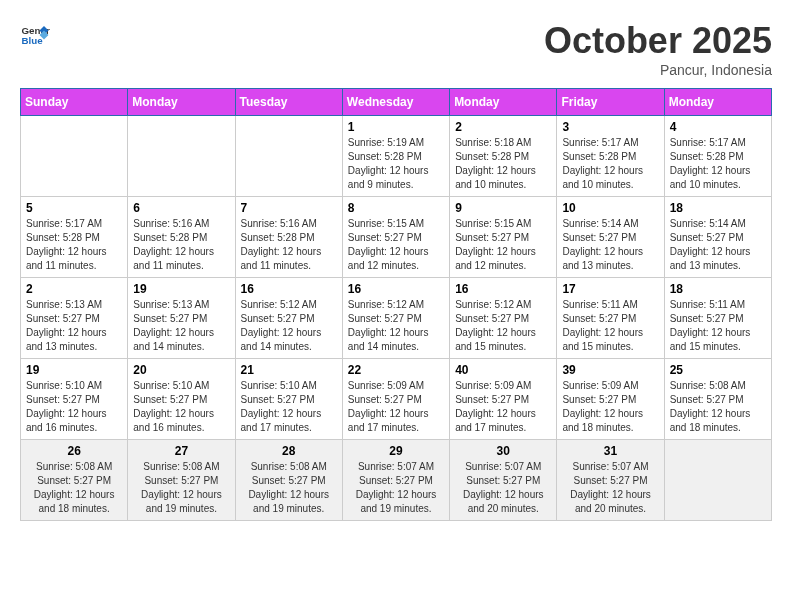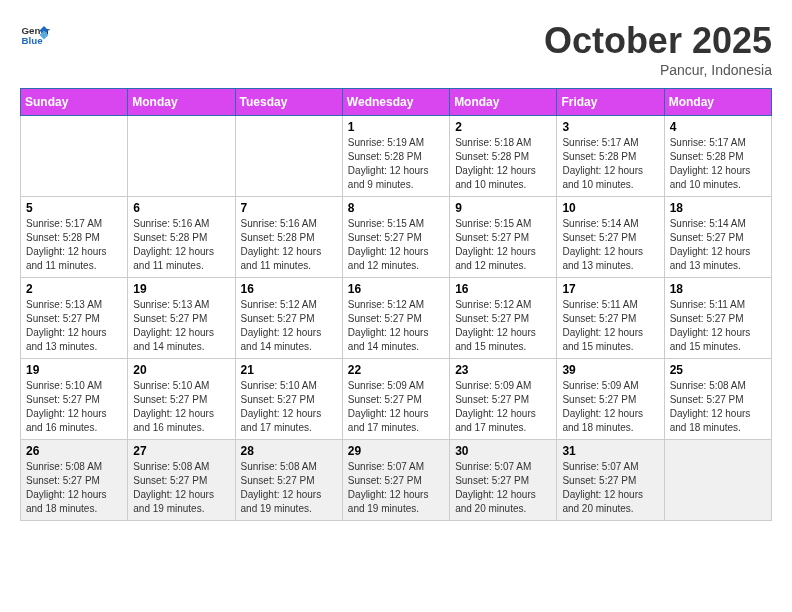--- a/index.html
+++ b/index.html
@@ -70,20 +70,21 @@
     .day-info {
       font-size: 10px;
       color: #333;
       line-height: 1.4;
     }
     .empty-cell {
       background: #f9f9f9;
     }
     .last-row td {
       background: #f0f0f0;
+      text-align: center;
     }
   </style>
 </head>
 <body>
 
 <div class="header-area">
   <div class="logo">
     <svg class="logo-icon" viewBox="0 0 40 40">
       <text x="2" y="18" font-size="13" font-weight="bold" fill="#333">General</text>
       <text x="2" y="32" font-size="13" font-weight="bold" fill="#1a6abf">Blue</text>
@@ -268,21 +269,21 @@
 and 17 minutes.</div>
         </td>
         <td>
           <span class="day-number">22</span>
           <div class="day-info" style="white-space: pre-line;">Sunrise: 5:09 AM
 Sunset: 5:27 PM
 Daylight: 12 hours
 and 17 minutes.</div>
         </td>
         <td>
-          <span class="day-number">23</span>
+          <span class="day-number">40</span>
           <div class="day-info" style="white-space: pre-line;">Sunrise: 5:09 AM
 Sunset: 5:27 PM
 Daylight: 12 hours
 and 17 minutes.</div>
         </td>
         <td>
           <span class="day-number">39</span>
           <div class="day-info" style="white-space: pre-line;">Sunrise: 5:09 AM
 Sunset: 5:27 PM
 Daylight: 12 hours

